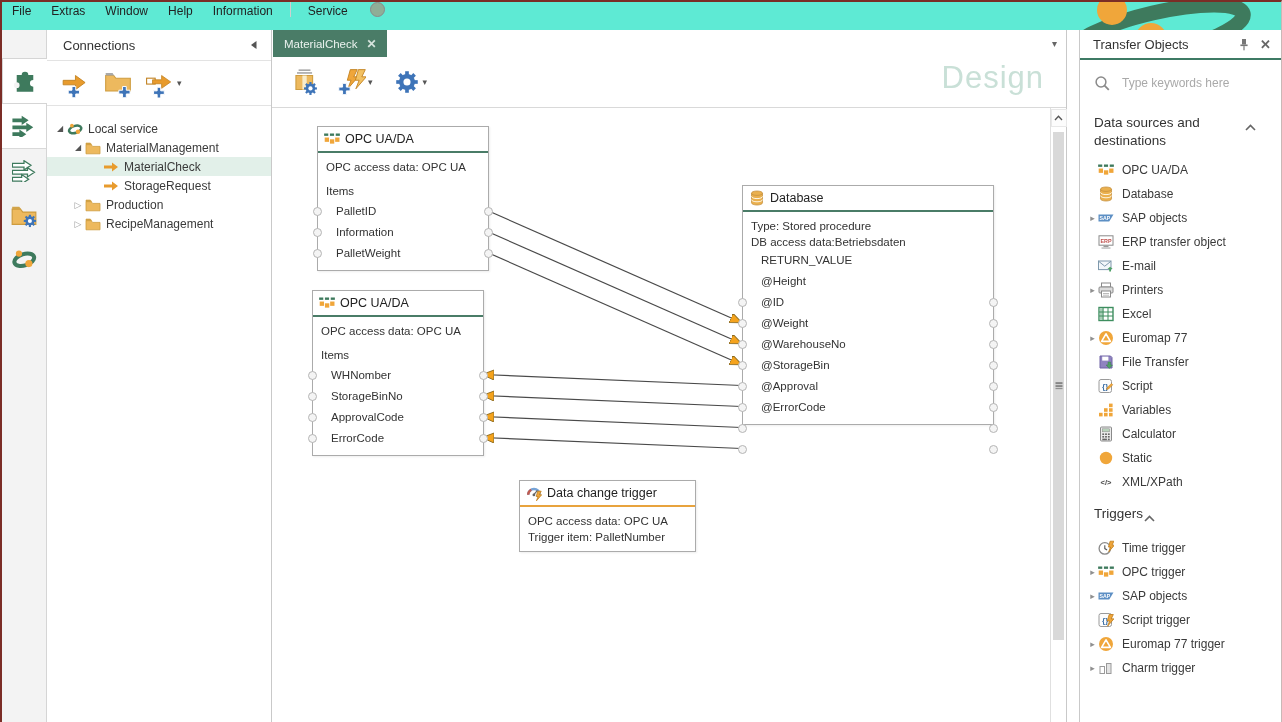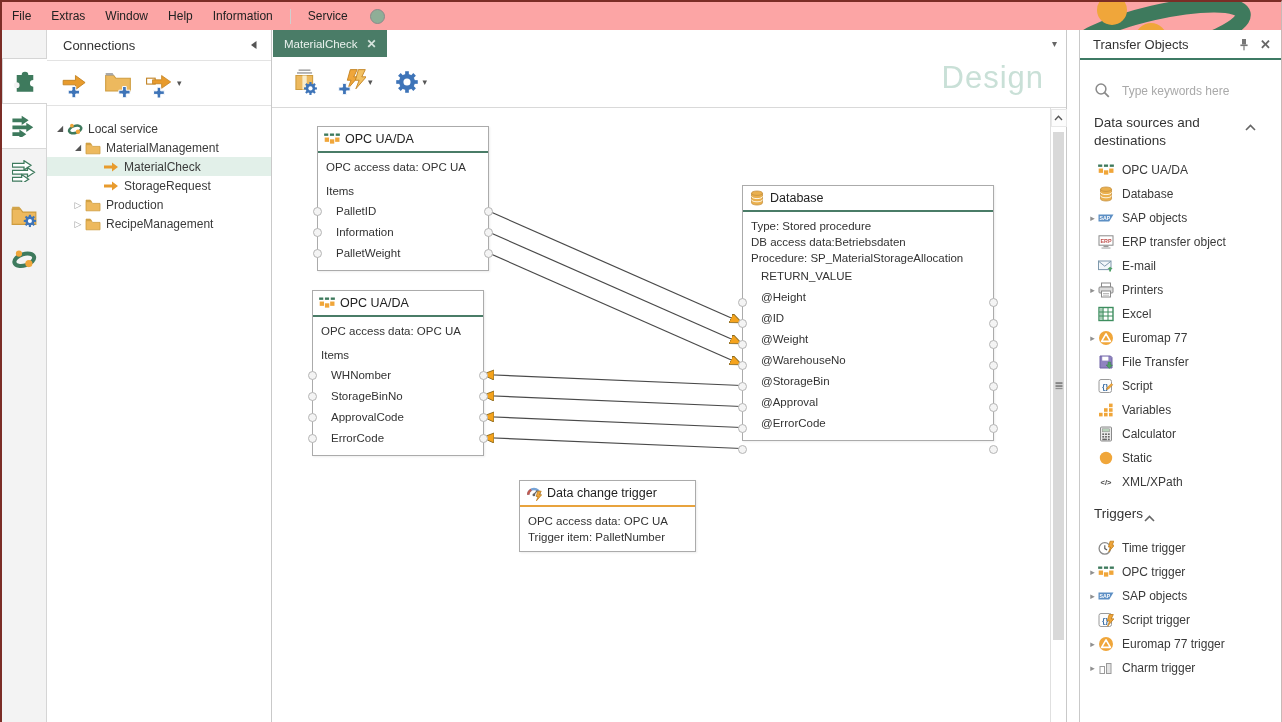--- a/index.html
+++ b/index.html
@@ -1,19 +1,19 @@
 <!DOCTYPE html>
 <html><head>
 <meta charset="utf-8">
 <style>
   html,body{margin:0;padding:0}
   body{width:1282px;height:722px;overflow:hidden;font-family:"Liberation Sans",sans-serif;font-size:12px;color:#333;background:#fff}
   .window{width:1282px;height:722px;box-sizing:border-box;border-top:2px solid #7B2D26;border-left:2px solid #7B2D26;border-right:1px solid #c9b8b6;display:flex;flex-direction:column}
   
-  .titlebar{height:28px;display:flex;align-items:center;position:relative;overflow:hidden;background:#fca5a5;flex:none}
+  .titlebar{height:28px;display:flex;align-items:flex-start;position:relative;overflow:hidden;background:#5eead4;flex:none}
   .menu-item{padding:2px 10px;cursor:default;color:#222}
   .menu-sep{width:1px;height:15px;background:#cfcfcf;margin:0 7px}
   .service-dot{width:13px;height:13px;border-radius:50%;border:1px solid #8a8a8a;margin-left:12px}
   .logo{position:absolute;right:16px;top:0;pointer-events:none}
   
   .main{flex:1;display:flex;min-height:0}
   .activity{width:44px;background:#f3f3f3;border-right:1px solid #d5d5d5;padding-top:28px;flex:none}
   .act-item{height:44px;display:flex;align-items:center;justify-content:center}
   .act-item.boxed{background:#fff;border:1px solid #d5d5d5;border-right:none;margin-right:-1px}
   .act-item.under{background:#fff;border-bottom:1px solid #d9d9d9}
@@ -55,21 +55,21 @@
   .vs-btn{height:16px;width:14px;flex:none;display:flex;align-items:center;justify-content:center;border:1px solid #e8e8e8;background:#fcfcfc;margin-top:1px}
   .vs-thumb{width:11px;height:508px;flex:none;background:#d9d9d9;margin-top:5px;position:relative}
   .grip{position:absolute;top:50%;left:50%;transform:translate(-50%,-50%)}
   .grip div{width:7px;height:1.4px;background:#868686;margin:1.4px 0}
   .gap{width:12px;flex:none;background:#fff}
   
   .transfer{flex:1;background:#fff;border-left:1px solid #c9c9c9;display:flex;flex-direction:column;overflow:hidden}
   .tr-header{height:28px;flex:none;display:flex;align-items:center;padding:0 10px 0 13px;font-size:13px;color:#333;border-bottom:2px solid #3E7A64}
   .tr-tools{margin-left:auto;display:flex;align-items:center;gap:10px}
   .tr-close{color:#666;font-size:13px;font-weight:bold}
-  .tr-search{margin:15px 12px 4px 14px;display:flex;align-items:flex-end;gap:9px;height:24px}
+  .tr-search{margin:15px 12px 4px 14px;display:flex;align-items:flex-start;gap:9px;height:24px}
   .tr-search input{border:none;outline:none;font-family:"Liberation Sans",sans-serif;font-size:12px;color:#444;width:150px;background:transparent}
   .tr-search input::placeholder{color:#A9A9A9}
   .tr-section-h{display:flex;justify-content:flex-start;padding:11px 14px 2px 14px;font-size:13.5px;line-height:18px;color:#333}
   .tr-section-h .chev{margin-top:5px}
   .tr-list{padding-top:6px}
   .tr-item{height:24px;display:flex;align-items:center;padding-left:7px}
   .tr-exp{width:11px;flex:none;font-size:9px;color:#8F8F8F;text-align:center}
   .tr-label{margin-left:8px;color:#3a3a3a}
 </style>
 </head>
@@ -406,21 +406,20 @@
                     <path d="M2.5 3.2 C2.5 1.9 5 1 8 1 s5.5 0.9 5.5 2.2 v9.6 c0 1.3 -2.5 2.2 -5.5 2.2 s-5.5 -0.9 -5.5 -2.2 z" fill="#EAB04E" stroke="#C79240" stroke-width="0.8"></path>
                     <path d="M2.5 3.2 c0 1.3 2.5 2.2 5.5 2.2 s5.5 -0.9 5.5 -2.2" fill="none" stroke="#C79240" stroke-width="0.8"></path>
                     <path d="M2.5 6.4 c0 1.3 2.5 2.2 5.5 2.2 s5.5 -0.9 5.5 -2.2 M2.5 9.6 c0 1.3 2.5 2.2 5.5 2.2 s5.5 -0.9 5.5 -2.2" fill="none" stroke="#FFF6E3" stroke-width="1"></path>
                   </svg>
                 </span>
                 <span>Database</span>
               </div>
               <div class="node-body">
                 <div class="ninfo">Type: Stored procedure</div>
                 <div class="ninfo">DB access data:Betriebsdaten</div>
-                <div class="ninfo">Procedure: SP_MaterialStorageAllocation</div>
                 <div class="nitem">RETURN_VALUE</div>
                 <div class="nitem">@Height</div>
                 <div class="nitem">@ID</div>
                 <div class="nitem">@Weight</div>
                 <div class="nitem">@WarehouseNo</div>
                 <div class="nitem">@StorageBin</div>
                 <div class="nitem">@Approval</div>
                 <div class="nitem">@ErrorCode</div>
               </div>
               <div class="port" style="top: 112px; left: -5px;"></div>

